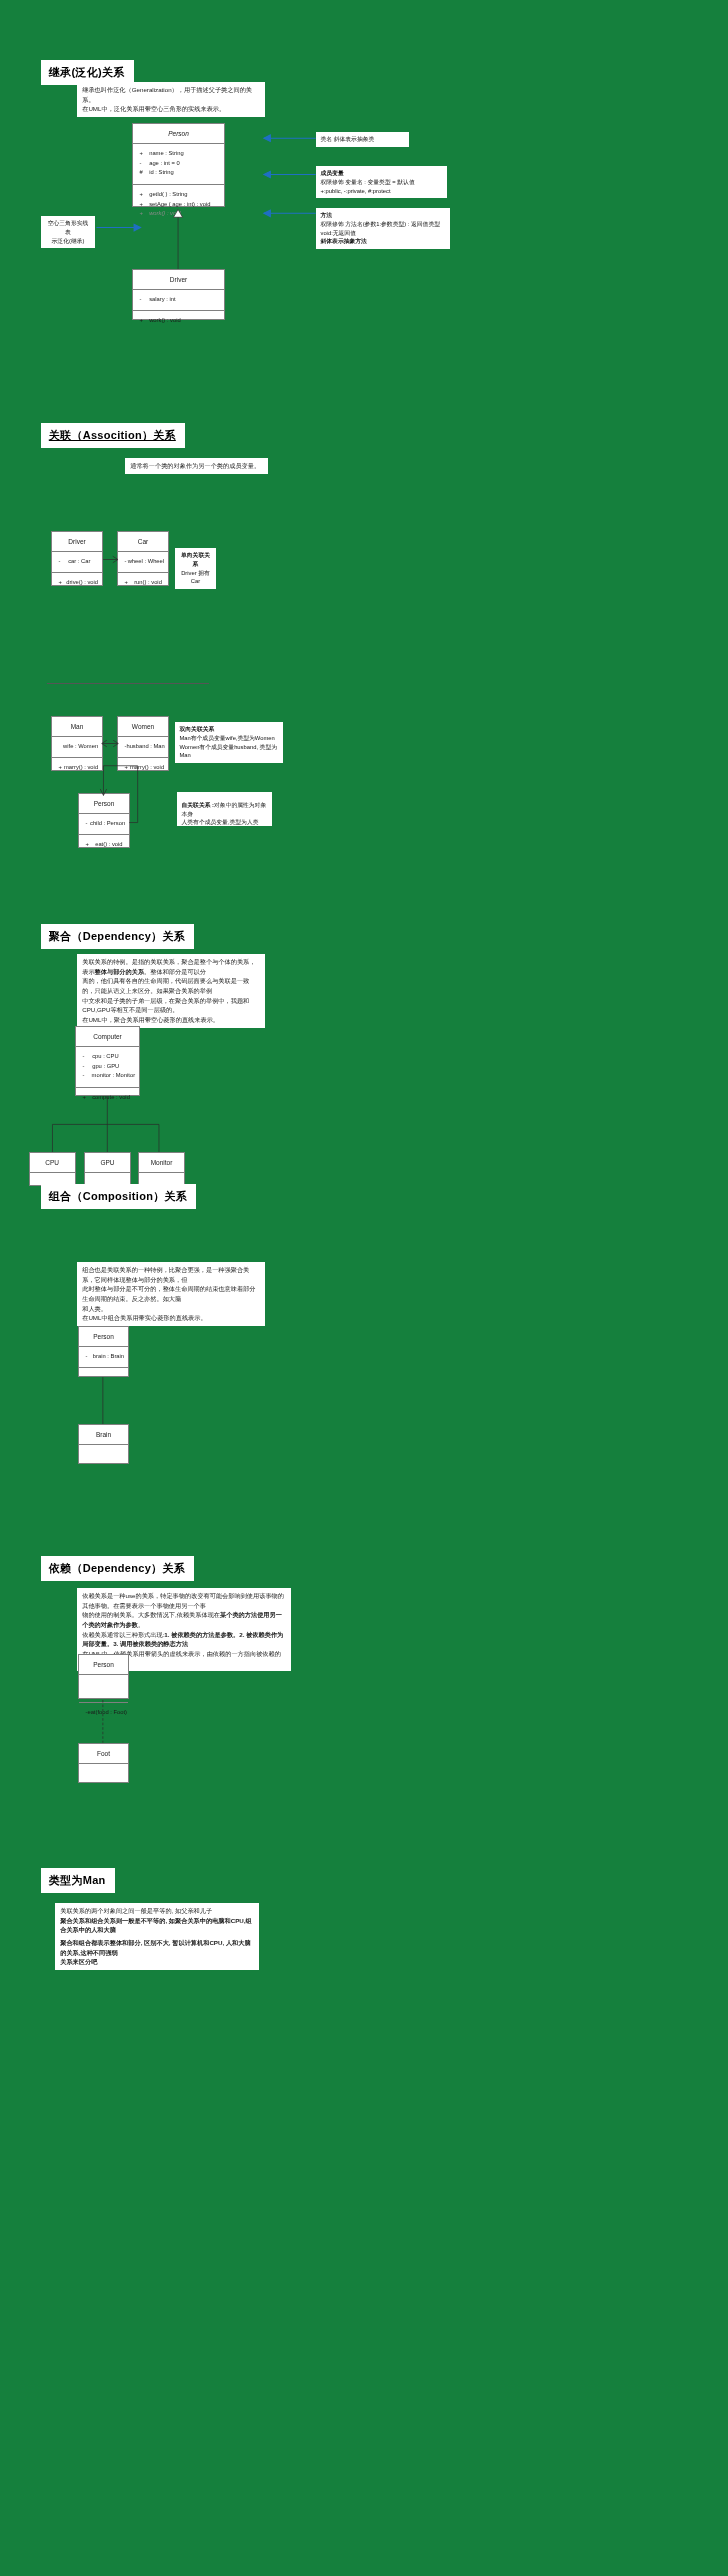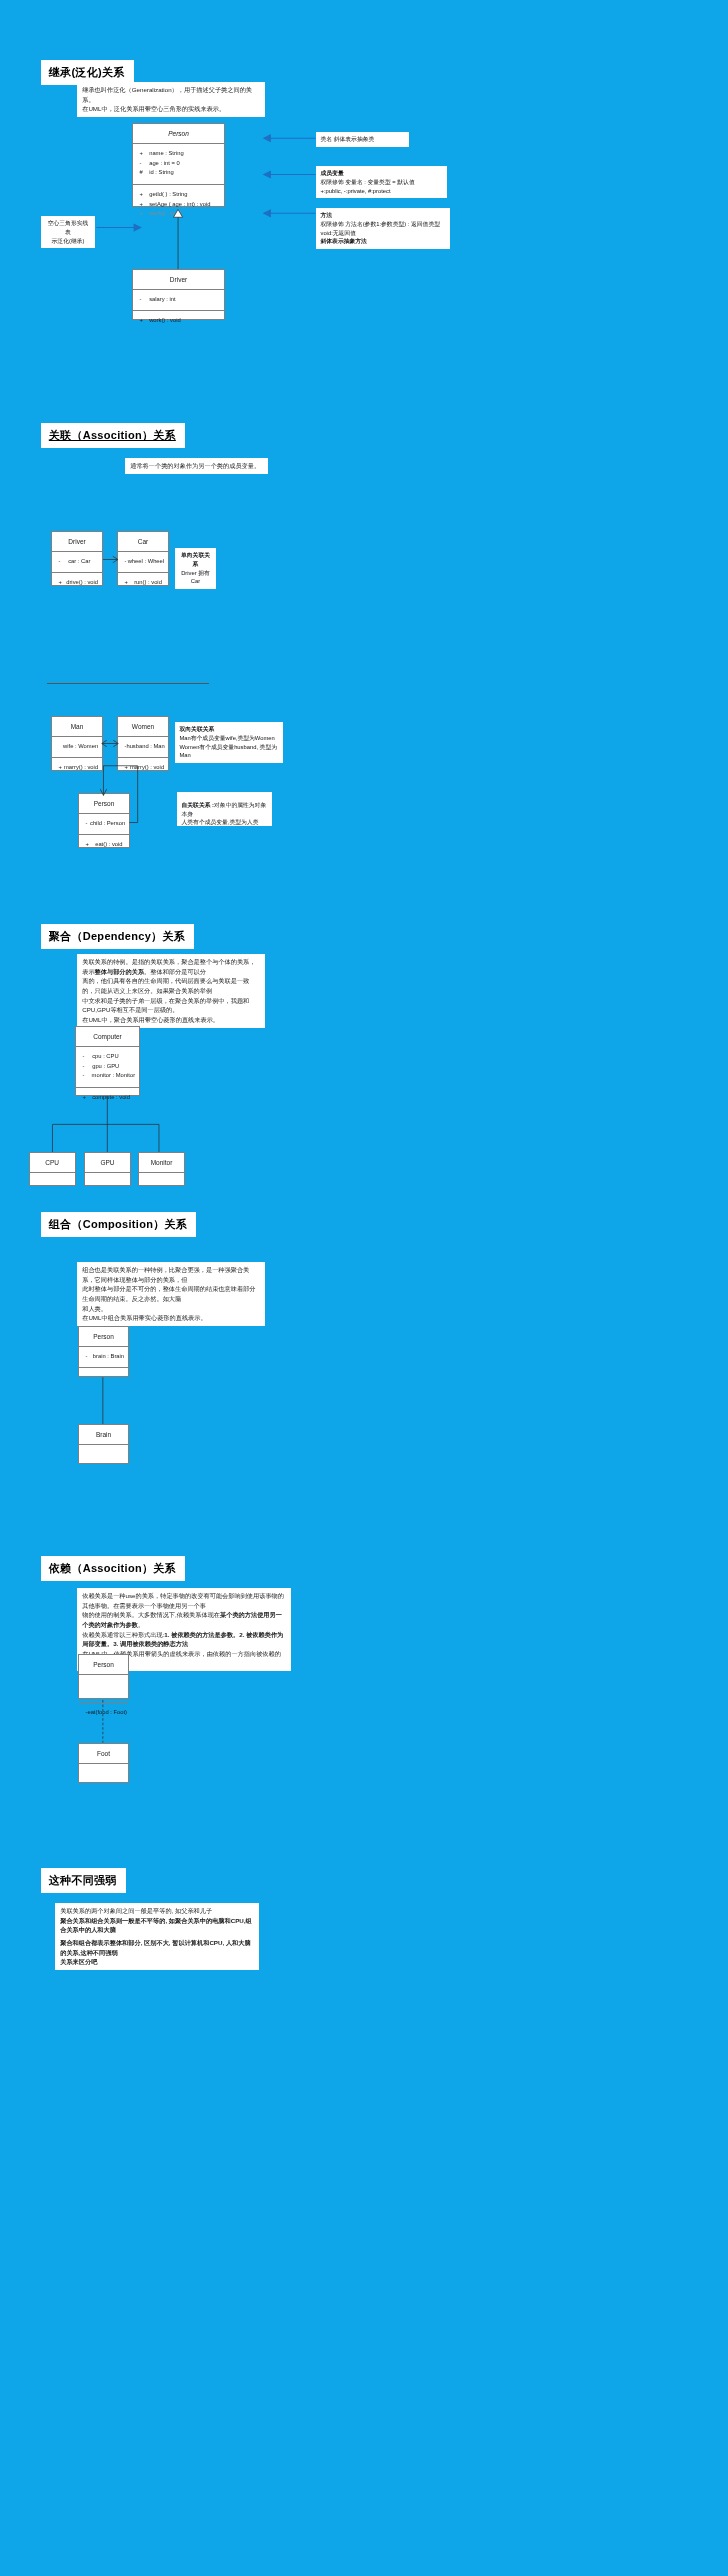--- a/index.html
+++ b/index.html
@@ -4,21 +4,21 @@
 <style>
   html,body{margin:0;padding:0;background:#000;}
   body{
     width:729px;
     font-family:"Liberation Sans","DejaVu Sans",sans-serif;
     color:#000;
     position:relative;
     height:2576px;
     overflow:hidden;
   }
-  .page{position:relative;width:729px;height:2576px;background:#0ea5e9;}
+  .page{position:relative;width:729px;height:2576px;background:#15803d;}
   .section-title{
     position:absolute;background:#fff;color:#000;
     font-weight:bold;font-size:11px;line-height:1.2;
     padding:5.8px 9px 5.8px 7.8px;letter-spacing:0.3px;white-space:nowrap;
   }
   .desc{
     position:absolute;background:#fff;color:#1a1a1a;
     font-size:6.2px;line-height:1.55;padding:3.2px 5.2px;box-sizing:border-box;
   }
   .desc b{font-weight:bold;}
@@ -326,21 +326,21 @@
   </div>
   <div class="uml" style="left:84px;top:1152px;width:47px;height:34px;">
     <div class="name">GPU</div>
     <div class="compart empty"></div>
   </div>
   <div class="uml" style="left:138px;top:1152px;width:47px;height:34px;">
     <div class="name">Monitor</div>
     <div class="compart empty"></div>
   </div>
 
-  <div class="section-title" style="left:41px;top:1212px;text-align:right;">组合（Composition）关系</div>
+  <div class="section-title" style="left:41px;top:1184px;text-align:right;">组合（Composition）关系</div>
 
   <div class="desc" style="left:77px;top:1262px;width:188px;">
     <div>组合也是关联关系的一种特例，比聚合更强，是一种强聚合关系，它同样体现整体与部分的关系，但</div>
     <div>此时整体与部分是不可分的，整体生命周期的结束也意味着部分生命周期的结束。反之亦然。如大脑</div>
     <div>和人类。</div>
     <div>在UML中组合关系用带实心菱形的直线表示。</div>
   </div>
 
   <div class="uml" style="left:78px;top:1326px;width:51px;height:51px;">
     <div class="name">Person</div>
@@ -355,21 +355,21 @@
 
   <svg class="ov" style="left:97px;top:1377px;" width="13" height="49" viewBox="0 0 20 75">
     <line x1="9" y1="0" x2="9" y2="73" stroke="#2b2b2b" stroke-width="1.1"></line>
   </svg>
 
   <div class="uml" style="left:78px;top:1424px;width:51px;height:40px;">
     <div class="name">Brain</div>
     <div class="compart empty"></div>
   </div>
 
-  <div class="section-title" style="left:41px;top:1556px;">依赖（Assocition）关系</div>
+  <div class="section-title" style="left:41px;top:1556px;">依赖（Dependency）关系</div>
 
   <div class="desc" style="left:77px;top:1588px;width:214px;">
     <div>依赖关系是一种use的关系，特定事物的改变有可能会影响到使用该事物的其他事物。在需要表示一个事物使用另一个事</div>
     <div>物的使用的制关系。大多数情况下,依赖关系体现在<b>某个类的方法使用另一个类的对象作为参数</b>。</div>
     <div>依赖关系通常以三种形式出现:<b>1. 被依赖类的方法是参数。2. 被依赖类作为局部变量。3. 调用被依赖类的静态方法</b></div>
     <div>在UML中，依赖关系用带箭头的虚线来表示，由依赖的一方指向被依赖的一方。</div>
   </div>
 
   <div class="uml" style="left:78px;top:1654px;width:51px;height:45px;">
     <div class="name">Person</div>
@@ -384,21 +384,21 @@
 
   <svg class="ov" style="left:97px;top:1700px;" width="13" height="44" viewBox="0 0 20 68">
     <line x1="9" y1="0" x2="9" y2="66" stroke="#2b2b2b" stroke-width="1.1" stroke-dasharray="4 3"></line>
   </svg>
 
   <div class="uml" style="left:78px;top:1743px;width:51px;height:40px;">
     <div class="name">Foot</div>
     <div class="compart empty"></div>
   </div>
 
-  <div class="section-title" style="left:41px;top:1868px;">这种不同强弱</div>
+  <div class="section-title" style="left:41px;top:1868px;">类型为Man</div>
 
   <div class="desc" style="left:55px;top:1903px;width:204px;">
     <div>关联关系的两个对象间之间一般是平等的, 如父亲和儿子</div>
     <div style="font-weight:bold;">聚合关系和组合关系则一般是不平等的, 如聚合关系中的电脑和CPU,组合关系中的人和大脑</div>
   </div>
 
   <div class="desc" style="left:55px;top:1935px;width:204px;font-weight:bold;">
     <div>聚合和组合都表示整体和部分, 区别不大, 暂以计算机和CPU, 人和大脑的关系,这种不同强弱</div>
     <div>关系来区分吧</div>
   </div>

